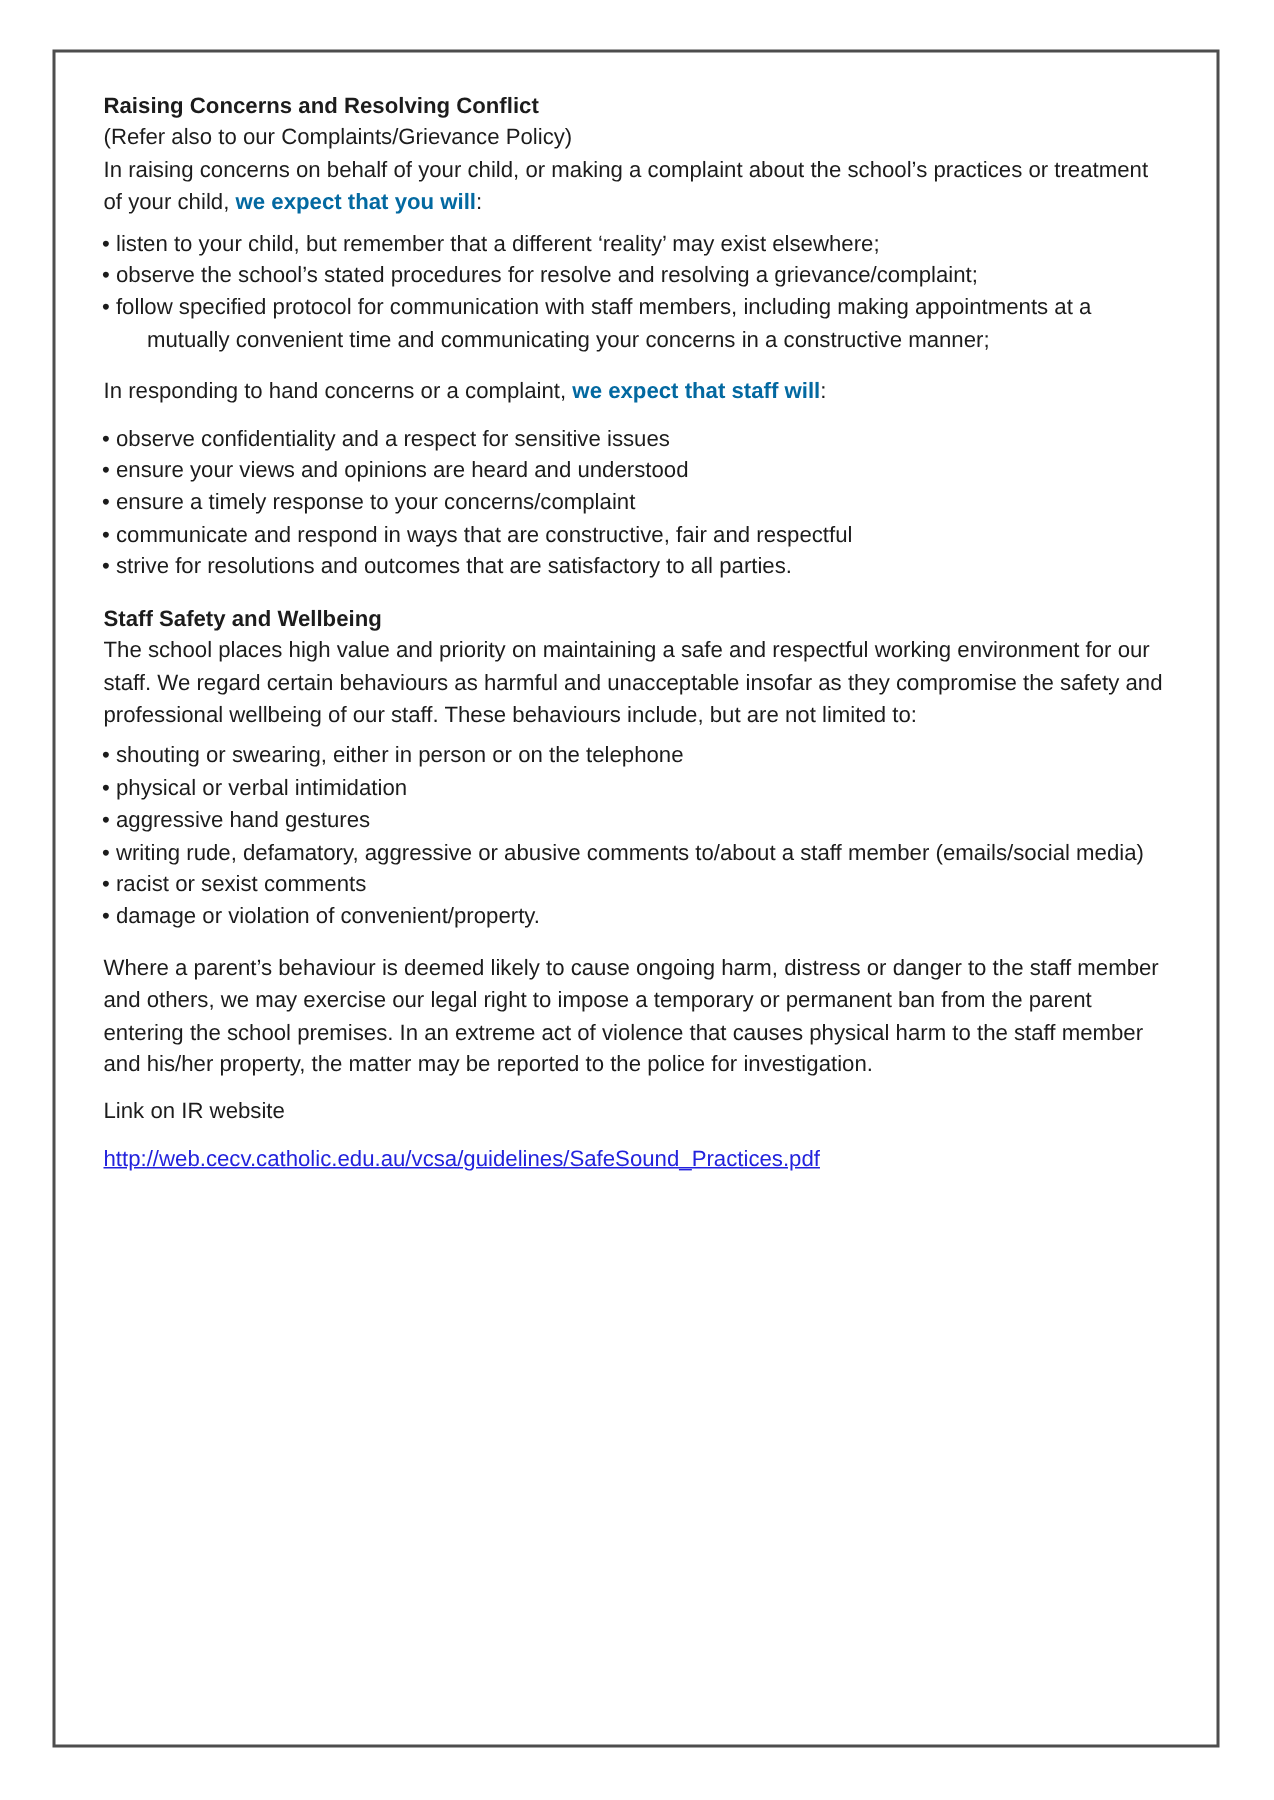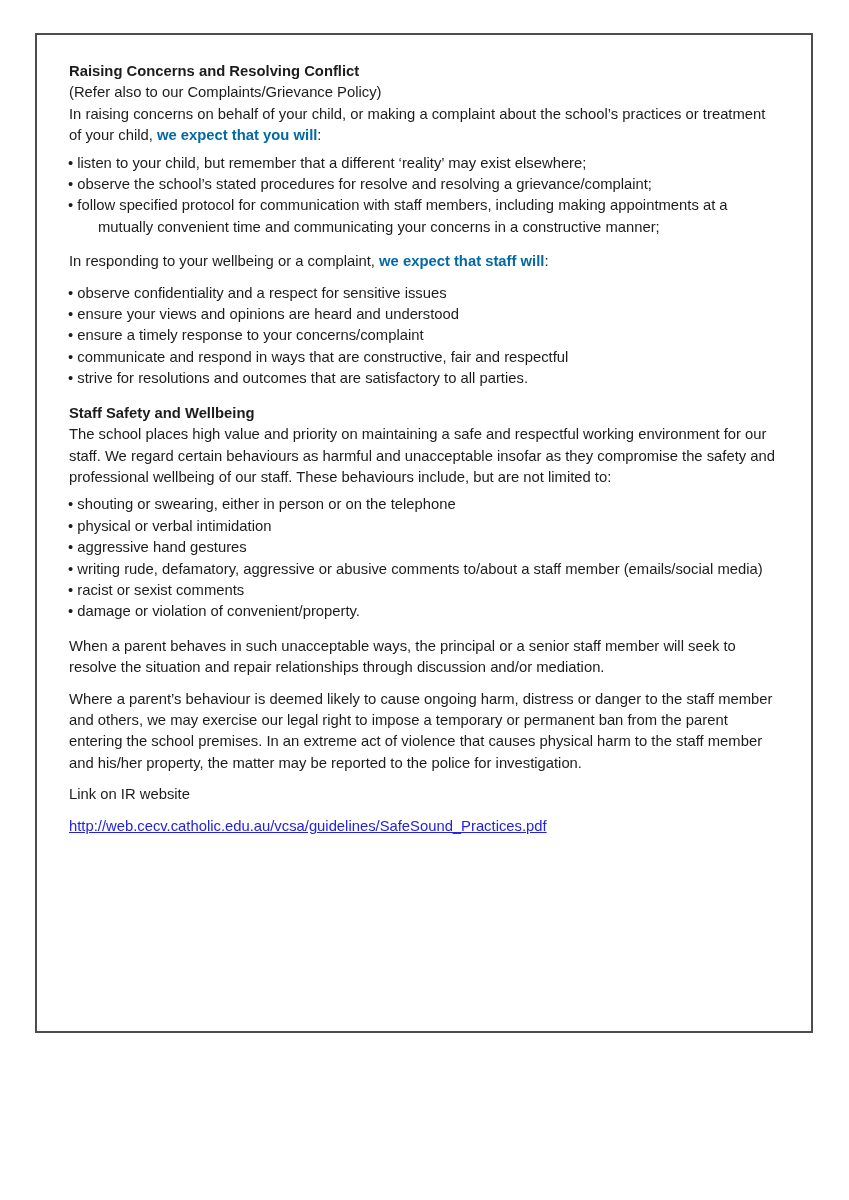--- a/index.html
+++ b/index.html
@@ -10,21 +10,21 @@
     height: 1200px;
     background: #ffffff;
     font-family: "Liberation Sans", "DejaVu Sans", sans-serif;
     color: #1c1c1c;
   }
   .page-frame {
     position: absolute;
     left: 35px;
     top: 33px;
     width: 778px;
-    height: 1000px;
+    height: 1132px;
     border: 2px solid #4d4d4d;
     background: #ffffff;
   }
   .content {
     padding: 26px 32px 0 32px;
     font-size: 14.8px;
     line-height: 21.4px;
   }
   .block { margin: 0 0 6px 0; }
   .para  { margin: 0 0 10px 0; }
@@ -54,21 +54,21 @@
       <div>(Refer also to our Complaints/Grievance Policy)</div>
       <div><span>In raising concerns on behalf of your child, or making a complaint about the school’s practices or treatment of your child, </span><b>we expect that you will</b><span>:</span></div>
     </div>
 
     <div class="bullet-list">
       <div class="bullet-item">listen to your child, but remember that a different ‘reality’ may exist elsewhere;</div>
       <div class="bullet-item">observe the school’s stated procedures for resolve and resolving a grievance/complaint;</div>
       <div class="bullet-item">follow specified protocol for communication with staff members, including making appointments at a mutually convenient time and communicating your concerns in a constructive manner;</div>
     </div>
 
-    <div class="para"><span>In responding to your wellbeing or a complaint, </span><b>we expect that staff will</b><span>:</span></div>
+    <div class="para"><span>In responding to hand concerns or a complaint, </span><b>we expect that staff will</b><span>:</span></div>
 
     <div class="bullet-list">
       <div class="bullet-item">observe confidentiality and a respect for sensitive issues</div>
       <div class="bullet-item">ensure your views and opinions are heard and understood</div>
       <div class="bullet-item">ensure a timely response to your concerns/complaint</div>
       <div class="bullet-item">communicate and respond in ways that are constructive, fair and respectful</div>
       <div class="bullet-item">strive for resolutions and outcomes that are satisfactory to all parties.</div>
     </div>
 
     <div class="block">
@@ -78,21 +78,20 @@
 
     <div class="bullet-list">
       <div class="bullet-item">shouting or swearing, either in person or on the telephone</div>
       <div class="bullet-item">physical or verbal intimidation</div>
       <div class="bullet-item">aggressive hand gestures</div>
       <div class="bullet-item">writing rude, defamatory, aggressive or abusive comments to/about a staff member (emails/social media)</div>
       <div class="bullet-item">racist or sexist comments</div>
       <div class="bullet-item">damage or violation of convenient/property.</div>
     </div>
 
-    <div class="para">When a parent behaves in such unacceptable ways, the principal or a senior staff member will seek to resolve the situation and repair relationships through discussion and/or mediation.</div>
 
     <div class="para">Where a parent’s behaviour is deemed likely to cause ongoing harm, distress or danger to the staff member and others, we may exercise our legal right to impose a temporary or permanent ban from the parent entering the school premises. In an extreme act of violence that causes physical harm to the staff member and his/her property, the matter may be reported to the police for investigation.</div>
 
     <div class="para">Link on IR website</div>
 
     <div class="link-para"><span class="doc-link">http://web.cecv.catholic.edu.au/vcsa/guidelines/SafeSound_Practices.pdf</span></div>
 
   </div>
 </div>
 

